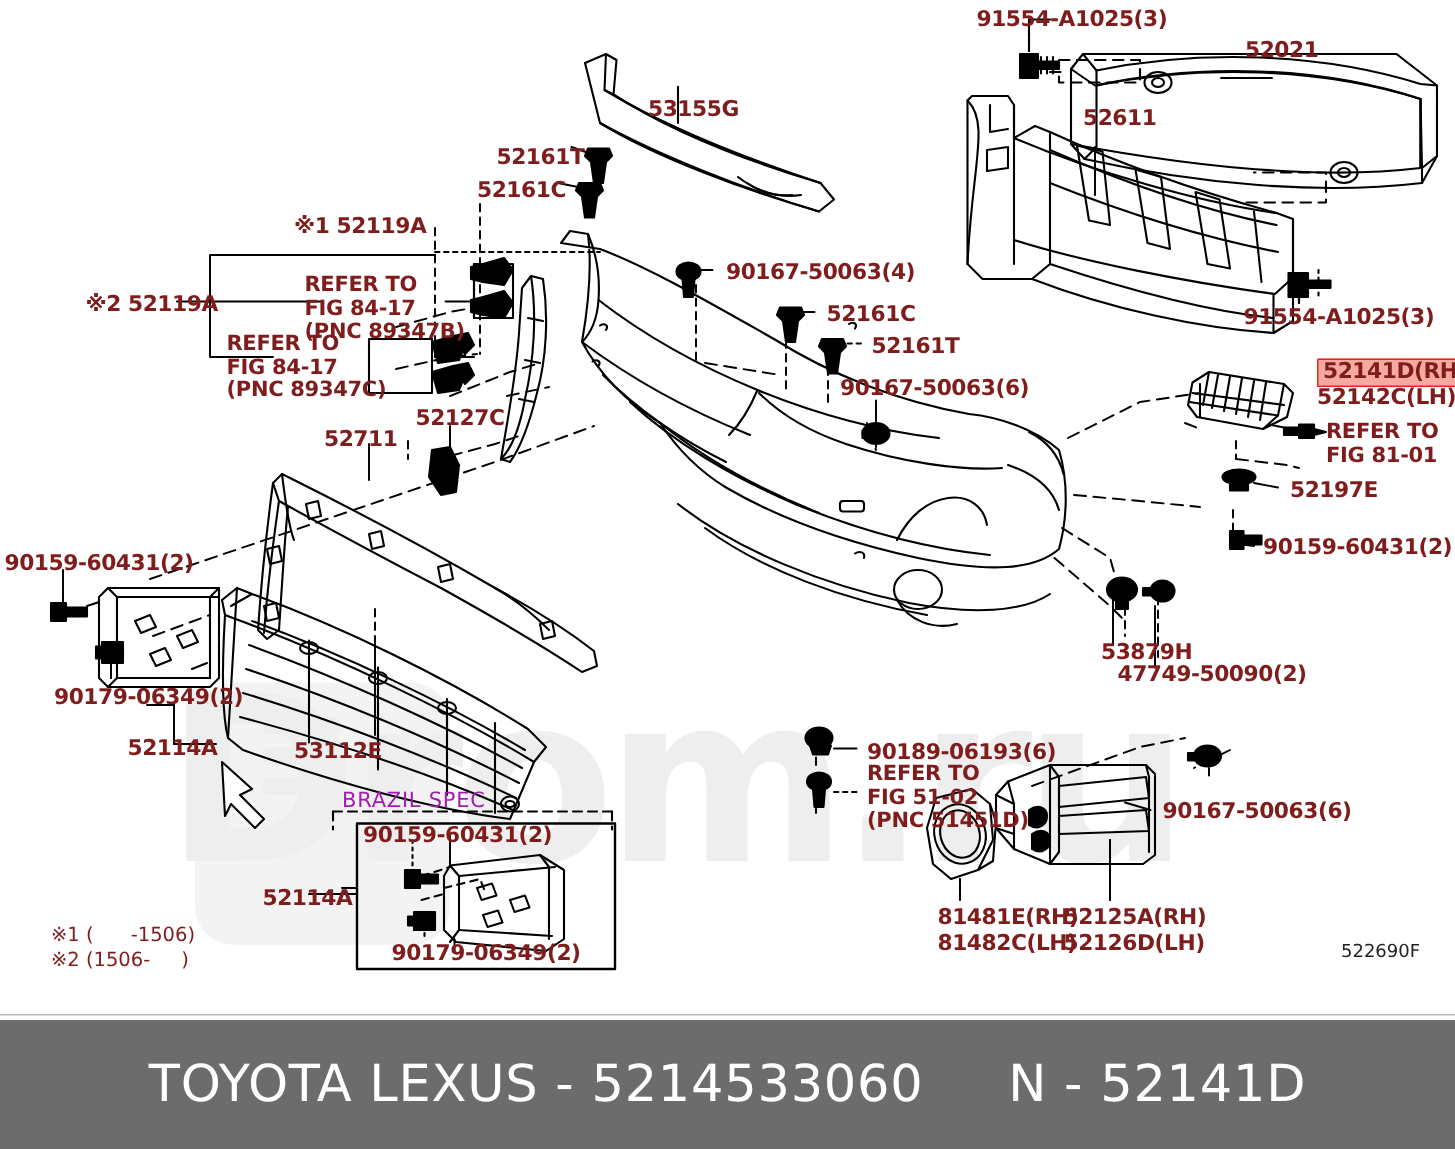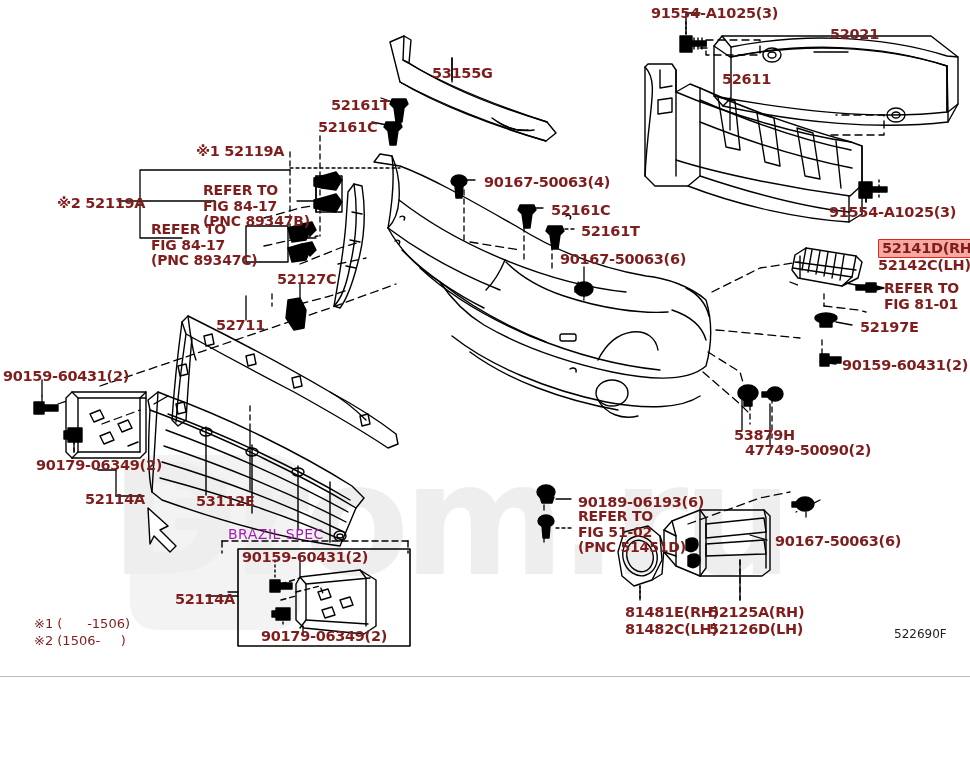--- a/index.html
+++ b/index.html
@@ -494,21 +494,21 @@
       <div class="lbl" style="left: 318px; top: 120px;">52161C</div>
       <div class="lbl" style="left: 196px; top: 144px;">※1 52119A</div>
       <div class="lbl" style="left: 57px; top: 196px;">※2 52119A</div>
       <div class="lbl ref" style="left: 203px; top: 183px;">REFER TO
 FIG 84-17
 (PNC 89347B)</div>
       <div class="lbl ref" style="left: 151px; top: 222px;">REFER TO
 FIG 84-17
 (PNC 89347C)</div>
       <div class="lbl" style="left: 277px; top: 272px;">52127C</div>
-      <div class="lbl" style="left: 216px; top: 286px; margin-top: 32px;">52711</div>
+      <div class="lbl" style="left: 216px; top: 286px;">52711</div>
       <div class="lbl" style="left: 484px; top: 175px;">90167-50063(4)</div>
       <div class="lbl" style="left: 551px; top: 203px;">52161C</div>
       <div class="lbl" style="left: 581px; top: 224px;">52161T</div>
       <div class="lbl" style="left: 560px; top: 252px;">90167-50063(6)</div>
       <div class="lbl" style="left: 878px; top: 241px;"><span class="hl">52141D(RH)</span></div>
       <div class="lbl" style="left: 878px; top: 258px;">52142C(LH)</div>
       <div class="lbl ref" style="left: 884px; top: 281px;">REFER TO
 FIG 81-01</div>
       <div class="lbl" style="left: 860px; top: 320px;">52197E</div>
       <div class="lbl" style="left: 842px; top: 358px;">90159-60431(2)</div>
@@ -534,14 +534,17 @@
 
   <div class="lbl note" style="left:34px;top:616px;">※1 (      -1506)</div>
   <div class="lbl note" style="left:34px;top:633px;">※2 (1506-     )</div>
 
   <div class="lbl brazil" style="left:228px;top:527px;">BRAZIL SPEC</div>
 
   <div class="lbl figid" style="left:894px;top:627px;">522690F</div>
 
   <div id="rule"></div>
 
+  <div id="footer">
+    <span class="ftext">TOYOTA LEXUS - 5214533060     N - 52141D</span>
+  </div>
 
 </div>
 
 </body></html>

